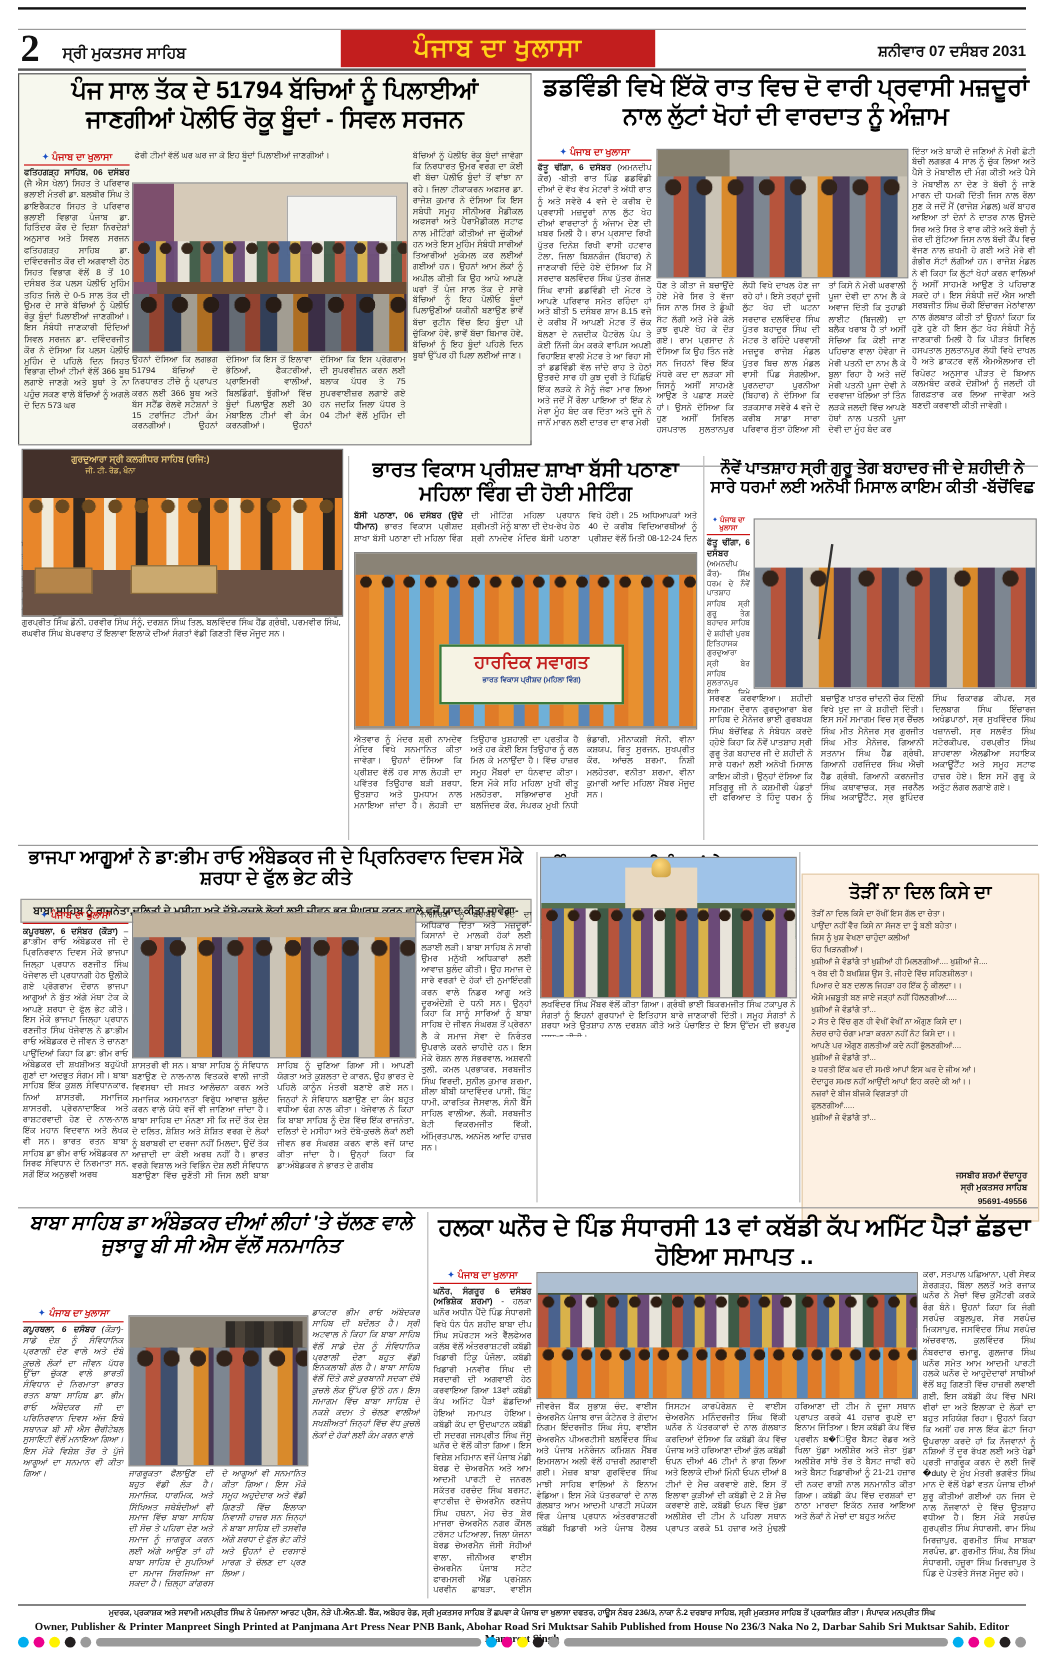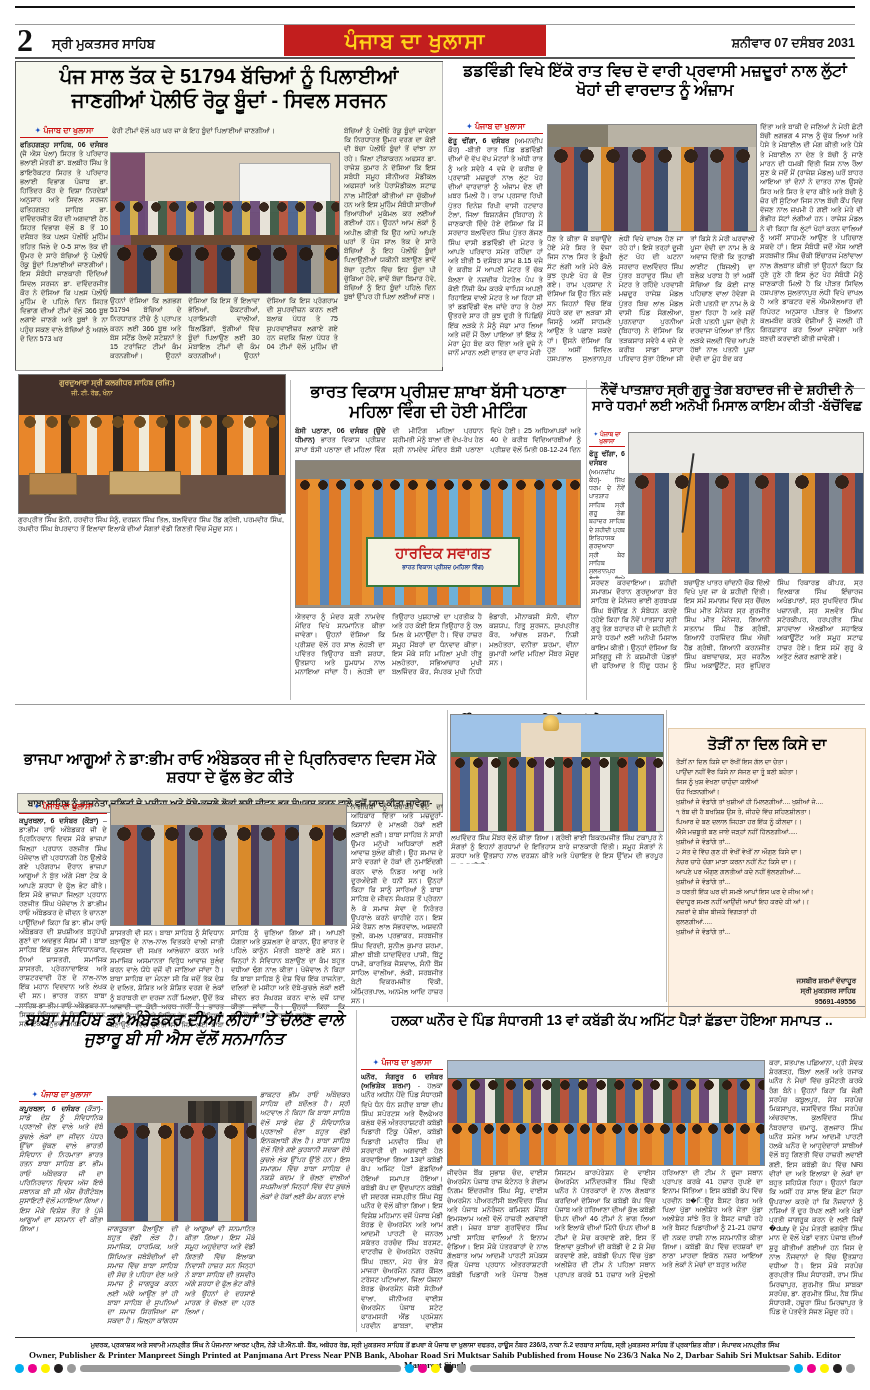--- a/index.html
+++ b/index.html
@@ -100,21 +100,21 @@
     </div>
     <div class="body c3" style="position:absolute;left:94px;top:234px;width:228px;height:70px;">
       <span>ਉਹਨਾਂ ਦੱਸਿਆ ਕਿ ਲਗਭਗ 51794 ਬੱਚਿਆਂ ਦੇ ਨਿਰਧਾਰਤ ਟੀਚੇ ਨੂੰ ਪ੍ਰਾਪਤ ਕਰਨ ਲਈ 366 ਬੂਥ ਅਤੇ ਬੱਸ ਸਟੈਂਡ ਰੇਲਵੇ ਸਟੇਸ਼ਨਾਂ ਤੇ 15 ਟਰਾਂਜਿਟ ਟੀਮਾਂ ਕੰਮ ਕਰਨਗੀਆਂ। ਉਹਨਾਂ ਦੱਸਿਆ ਕਿ ਇਸ ਤੋਂ ਇਲਾਵਾ ਭੱਠਿਆਂ, ਫੈਕਟਰੀਆਂ, ਪ੍ਰਾਇਮਰੀ ਵਾਲੀਆਂ, ਬਿਲਡਿੰਗਾਂ, ਝੁੱਗੀਆਂ ਵਿੱਚ ਬੂੰਦਾਂ ਪਿਲਾਉਣ ਲਈ 30 ਮੋਬਾਇਲ ਟੀਮਾਂ ਵੀ ਕੰਮ ਕਰਨਗੀਆਂ। ਉਹਨਾਂ ਦੱਸਿਆ ਕਿ ਇਸ ਪ੍ਰੋਗਰਾਮ ਦੀ ਸੁਪਰਵੀਜ਼ਨ ਕਰਨ ਲਈ ਬਲਾਕ ਪੱਧਰ ਤੇ 75 ਸੁਪਰਵਾਈਜ਼ਰ ਲਗਾਏ ਗਏ ਹਨ ਜਦਕਿ ਜਿਲਾ ਪੱਧਰ ਤੇ 04 ਟੀਮਾਂ ਵੱਲੋਂ ਮੁਹਿੰਮ ਦੀ ਸੁਪਰਵੀਜ਼ਨ ਕੀਤੀ ਜਾਵੇਗੀ। ਉਹਨਾਂ ਦੱਸਿਆ ਕਿ ਇਸ</span>
     </div>
     <div class="body abs" style="left:328px;top:64px;width:92px;height:240px;">
       <span>ਬੱਚਿਆਂ ਨੂੰ ਪੋਲੀਓ ਰੋਕੂ ਬੂੰਦਾਂ ਜਾਵੇਗਾ ਕਿ ਨਿਰਧਾਰਤ ਉਮਰ ਵਰਗ ਦਾ ਕੋਈ ਵੀ ਬੱਚਾ ਪੋਲੀਓ ਬੂੰਦਾਂ ਤੋਂ ਵਾਂਝਾ ਨਾ ਰਹੇ। ਜਿਲਾ ਟੀਕਾਕਰਨ ਅਫਸਰ ਡਾ. ਰਾਜੇਸ਼ ਕੁਮਾਰ ਨੇ ਦੱਸਿਆ ਕਿ ਇਸ ਸਬੰਧੀ ਸਮੂਹ ਸੀਨੀਅਰ ਮੈਡੀਕਲ ਅਫਸਰਾਂ ਅਤੇ ਪੈਰਾਮੈਡੀਕਲ ਸਟਾਫ ਨਾਲ ਮੀਟਿੰਗਾਂ ਕੀਤੀਆਂ ਜਾ ਚੁੱਕੀਆਂ ਹਨ ਅਤੇ ਇਸ ਮੁਹਿੰਮ ਸੰਬੰਧੀ ਸਾਰੀਆਂ ਤਿਆਰੀਆਂ ਮੁਕੰਮਲ ਕਰ ਲਈਆਂ ਗਈਆਂ ਹਨ। ਉਹਨਾਂ ਆਮ ਲੋਕਾਂ ਨੂੰ ਅਪੀਲ ਕੀਤੀ ਕਿ ਉਹ ਆਪੋ ਆਪਣੇ ਘਰਾਂ ਤੋਂ ਪੰਜ ਸਾਲ ਤੱਕ ਦੇ ਸਾਰੇ ਬੱਚਿਆਂ ਨੂੰ ਇਹ ਪੋਲੀਓ ਬੂੰਦਾਂ ਪਿਲਾਉਣੀਆਂ ਯਕੀਨੀ ਬਣਾਉਣ ਭਾਵੇਂ ਬੱਚਾ ਰੁਟੀਨ ਵਿੱਚ ਇਹ ਬੂੰਦਾ ਪੀ ਚੁੱਕਿਆ ਹੋਵੇ, ਭਾਵੇਂ ਬੱਚਾ ਬਿਮਾਰ ਹੋਵੇ, ਬੱਚਿਆਂ ਨੂੰ ਇਹ ਬੂੰਦਾਂ ਪਹਿਲੇ ਦਿਨ ਬੂਥਾਂ ਉੱਪਰ ਹੀ ਪਿਲਾ ਲਈਆਂ ਜਾਣ।</span>
     </div>
   </div>
 
   <div class="abs" style="left:445px;top:60px;width:420px;height:326px;">
-    <div class="hl" style="margin:2px 4px 0 4px;font-size:16px;">ਡਡਵਿੰਡੀ ਵਿਖੇ ਇੱਕੋ ਰਾਤ ਵਿਚ ਦੋ ਵਾਰੀ ਪ੍ਰਵਾਸੀ ਮਜ਼ਦੂਰਾਂ ਨਾਲ ਲੁੱਟਾਂ ਖੋਹਾਂ ਦੀ ਵਾਰਦਾਤ ਨੂੰ ਅੰਜ਼ਾਮ</div>
+    <div class="hl" style="margin:2px 4px 0 4px;font-size:20px;">ਡਡਵਿੰਡੀ ਵਿਖੇ ਇੱਕੋ ਰਾਤ ਵਿਚ ਦੋ ਵਾਰੀ ਪ੍ਰਵਾਸੀ ਮਜ਼ਦੂਰਾਂ ਨਾਲ ਲੁੱਟਾਂ ਖੋਹਾਂ ਦੀ ਵਾਰਦਾਤ ਨੂੰ ਅੰਜ਼ਾਮ</div>
     <div class="abs" style="left:3px;top:62px;width:95px;height:260px;">
       <div class="by">ਪੰਜਾਬ ਦਾ ਖੁਲਾਸਾ</div>
       <div class="body" style="height:245px;margin-top:2px;">
         <b>ਫੱਤੂ ਢੀਂਗਾ, 6 ਦਸੰਬਰ</b> <span>(ਅਮਨਦੀਪ ਕੌਰ) -ਬੀਤੀ ਰਾਤ ਪਿੰਡ ਡਡਵਿੰਡੀ ਦੀਆਂ ਦੋ ਵੱਖ ਵੱਖ ਮੋਟਰਾਂ ਤੇ ਅੱਧੀ ਰਾਤ ਨੂੰ ਅਤੇ ਸਵੇਰੇ 4 ਵਜੇ ਦੇ ਕਰੀਬ ਦੋ ਪ੍ਰਵਾਸੀ ਮਜ਼ਦੂਰਾਂ ਨਾਲ ਲੁੱਟ ਖੋਹ ਦੀਆਂ ਵਾਰਦਾਤਾਂ ਨੂੰ ਅੰਜਾਮ ਦੇਣ ਦੀ ਖ਼ਬਰ ਮਿਲੀ ਹੈ। ਰਾਮ ਪ੍ਰਸਾਦ ਰਿਖੀ ਪੁੱਤਰ ਦਿਨੇਸ਼ ਰਿਖੀ ਵਾਸੀ ਹਟਵਾਰ ਟੋਲਾ, ਜਿਲਾ ਬਿਸ਼ਨਗੰਜ (ਬਿਹਾਰ) ਨੇ ਜਾਣਕਾਰੀ ਦਿੰਦੇ ਹੋਏ ਦੱਸਿਆ ਕਿ ਮੈਂ ਸਰਦਾਰ ਬਲਵਿੰਦਰ ਸਿੰਘ ਪੁੱਤਰ ਗੱਜਣ ਸਿੰਘ ਵਾਸੀ ਡਡਵਿੰਡੀ ਦੀ ਮੋਟਰ ਤੇ ਆਪਣੇ ਪਰਿਵਾਰ ਸਮੇਤ ਰਹਿੰਦਾ ਹਾਂ ਅਤੇ ਬੀਤੀ 5 ਦਸੰਬਰ ਸ਼ਾਮ 8.15 ਵਜੇ ਦੇ ਕਰੀਬ ਮੈਂ ਆਪਣੀ ਮੋਟਰ ਤੋਂ ਚੱਕ ਬੋਲਣਾ ਦੇ ਨਜ਼ਦੀਕ ਪੈਟਰੋਲ ਪੰਪ ਤੇ ਕੋਈ ਨਿੱਜੀ ਕੰਮ ਕਰਕੇ ਵਾਪਿਸ ਅਪਣੀ ਰਿਹਾਇਸ਼ ਵਾਲੀ ਮੋਟਰ ਤੇ ਆ ਰਿਹਾ ਸੀ ਤਾਂ ਡਡਵਿੰਡੀ ਵੱਲ ਜਾਂਦੇ ਰਾਹ ਤੇ ਹੇਠਾਂ ਉਤਰਦੇ ਸਾਰ ਹੀ ਕੁਝ ਦੂਰੀ ਤੇ ਪਿੱਛਿਓਂ ਇੱਕ ਲੜਕੇ ਨੇ ਮੈਨੂੰ ਜੱਫਾ ਮਾਰ ਲਿਆ ਅਤੇ ਜਦੋਂ ਮੈਂ ਰੌਲਾ ਪਾਇਆ ਤਾਂ ਇੱਕ ਨੇ ਮੇਰਾ ਮੂੰਹ ਬੰਦ ਕਰ ਦਿੱਤਾ ਅਤੇ ਦੂਜੇ ਨੇ ਜਾਨੋਂ ਮਾਰਨ ਲਈ ਦਾਤਰ ਦਾ ਵਾਰ ਮੇਰੀ</span>
       </div>
     </div>
     <div class="ph" id="ph-theft" style="left:102px;top:64px;width:208px;height:106px;background:linear-gradient(180deg,#b8b2a4 0 62%,#98927e 62% 100%);">
       <div class="layer" style="left:0;top:0;width:60px;height:40px;background:#857e6c;"></div>
       <div class="people big" style="top:22px;height:84px;"></div>
     </div>
@@ -175,21 +175,21 @@
     <div class="ph" id="ph-martyr" style="left:39px;top:60px;width:234px;height:140px;background:linear-gradient(180deg,#ecebe7 0 72%,#dcd8cf 72% 100%);">
       <div class="people big" style="top:40px;height:100px;background-size:40px 24px,120px 100%;"></div>
       <div class="layer" style="left:58px;top:20px;width:2px;height:80px;background:#333;transform:rotate(8deg);"></div>
     </div>
     <div class="body c3" style="position:absolute;left:2px;top:206px;width:272px;height:122px;">
       <span>ਸਰਵਣ ਕਰਵਾਇਆ।</span> <span>ਸ਼ਹੀਦੀ ਸਮਾਗਮ ਦੌਰਾਨ ਗੁਰਦੁਆਰਾ ਬੇਰ ਸਾਹਿਬ ਦੇ ਮੈਨੇਜਰ ਭਾਈ ਗੁਰਬਖਸ਼ ਸਿੰਘ ਬੱਚੋਂਵਿਛ ਨੇ ਸੰਬੋਧਨ ਕਰਦੇ ਹ੍ਹੋਏ ਕਿਹਾ ਕਿ ਨੌਵੇਂ ਪਾਤਸ਼ਾਹ ਸ੍ਰੀ ਗੁਰੂ ਤੇਗ ਬਹਾਦਰ ਜੀ ਦੇ ਸ਼ਹੀਦੀ ਨੇ ਸਾਰੇ ਧਰਮਾਂ ਲਈ ਅਨੋਖੀ ਮਿਸਾਲ ਕਾਇਮ ਕੀਤੀ। ਉਨ੍ਹਾਂ ਦੱਸਿਆ ਕਿ ਸਤਿਗੁਰੂ ਜੀ ਨੇ ਕਸ਼ਮੀਰੀ ਪੰਡਤਾਂ ਦੀ ਫਰਿਆਦ ਤੇ ਹਿੰਦੂ ਧਰਮ ਨੂੰ ਬਚਾਉਣ ਖਾਤਰ ਚਾਂਦਨੀ ਚੌਕ ਦਿੱਲੀ ਵਿਖੇ ਖੁਦ ਜਾ ਕੇ ਸ਼ਹੀਦੀ ਦਿੱਤੀ। ਇਸ ਸਮੇਂ ਸਮਾਗਮ ਵਿਚ ਸ੍ਰ ਚੈਂਚਲ ਸਿੰਘ ਮੀਤ ਮੈਨੇਜਰ</span> <span>ਸ੍ਰ ਗੁਰਜੀਤ ਸਿੰਘ ਮੀਤ ਮੈਨੇਜਰ, ਗਿਆਨੀ ਸਤਨਾਮ ਸਿੰਘ ਹੈੱਡ ਗ੍ਰੰਥੀ, ਗਿਆਨੀ ਹਰਜਿੰਦਰ ਸਿੰਘ ਐਚੀ ਹੈੱਡ ਗ੍ਰੰਥੀ, ਗਿਆਨੀ ਕਰਨਜੀਤ ਸਿੰਘ ਕਥਾਵਾਚਕ, ਸ੍ਰ ਜਰਨੈਲ ਸਿੰਘ ਅਕਾਊਂਟੈਂਟ, ਸ੍ਰ ਭੁਪਿੰਦਰ ਸਿੰਘ ਰਿਕਾਰਡ ਕੀਪਰ, ਸ੍ਰ ਦਿਲਬਾਗ ਸਿੰਘ ਇੰਚਾਰਜ ਅਖੰਡਪਾਠਾਂ, ਸ੍ਰ ਸੁਖਵਿੰਦਰ ਸਿੰਘ ਖਜ਼ਾਨਚੀ, ਸ੍ਰ ਸਲਵੰਤ ਸਿੰਘ ਸਟੋਰਕੀਪਰ, ਹਰਪ੍ਰੀਤ ਸਿੰਘ ਸ਼ਾਹਵਾਲਾ ਐਲਡੀਆ ਸਹਾਇਕ ਅਕਾਊਂਟੈਂਟ ਅਤੇ ਸਮੂਹ ਸਟਾਫ ਹਾਜ਼ਰ ਹੋਏ। ਇਸ ਸਮੇਂ ਗੁਰੂ ਕੇ ਅਤੁੱਟ ਲੰਗਰ ਲਗਾਏ ਗਏ।</span>
     </div>
   </div>
   <div class="hr" style="left:15px;top:704px;width:850px;"></div>
 
-  <div class="abs" style="left:15px;top:706px;width:430px;height:298px;margin-top:44px;">
+  <div class="abs" style="left:15px;top:706px;width:430px;height:298px;">
     <div class="hl" style="margin:0 2px;font-size:15.5px;">ਭਾਜਪਾ ਆਗੂਆਂ ਨੇ ਡਾ:ਭੀਮ ਰਾਓ ਅੰਬੇਡਕਰ ਜੀ ਦੇ ਪ੍ਰਿਨਿਰਵਾਨ ਦਿਵਸ ਮੌਕੇ ਸ਼ਰਧਾ ਦੇ ਫੁੱਲ ਭੇਟ ਕੀਤੇ</div>
     <div id="bjp-sub" style="margin:6px 2px 0 2px;height:18px;overflow:hidden;">ਬਾਬਾ ਸਾਹਿਬ ਨੂੰ ਰਾਜਨੇਤਾ,ਦਲਿਤਾਂ ਦੇ ਮਸੀਹਾ ਅਤੇ ਦੱਬੇ-ਕੁਚਲੇ ਲੋਕਾਂ ਲਈ ਜੀਵਨ ਭਰ ਸੰਘਰਸ਼ ਕਰਨ ਵਾਲੇ ਵਜੋਂ ਯਾਦ ਕੀਤਾ ਜਾਵੇਗਾ-ਖੋਜੇਵਾਲ</div>
     <div class="abs" style="left:4px;top:52px;width:88px;height:242px;">
       <div class="by">ਪੰਜਾਬ ਦਾ ਖੁਲਾਸਾ</div>
       <div class="body" style="height:228px;margin-top:2px;">
         <b>ਕਪੂਰਥਲਾ, 6 ਦਸੰਬਰ (ਕੌੜਾ)</b> <span>– ਡਾ:ਭੀਮ ਰਾਓ ਅੰਬੇਡਕਰ ਜੀ ਦੇ ਪ੍ਰਿਨਿਰਵਾਨ ਦਿਵਸ ਮੌਕੇ ਭਾਜਪਾ ਜਿਲ੍ਹਾ ਪ੍ਰਧਾਨ ਰਣਜੀਤ ਸਿੰਘ ਖੋਜੇਵਾਲ ਦੀ ਪ੍ਰਧਾਨਗੀ ਹੇਠ ਉਲੀਕੇ ਗਏ ਪ੍ਰੋਗਰਾਮ ਦੌਰਾਨ ਭਾਜਪਾ ਆਗੂਆਂ ਨੇ ਬੁੱਤ ਅੱਗੇ ਮੱਥਾ ਟੇਕ ਕੇ ਆਪਣੇ ਸ਼ਰਧਾ ਦੇ ਫੁੱਲ ਭੇਟ ਕੀਤੇ। ਇਸ ਮੌਕੇ ਭਾਜਪਾ ਜਿਲ੍ਹਾ ਪ੍ਰਧਾਨ ਰਣਜੀਤ ਸਿੰਘ ਖੋਜੇਵਾਲ ਨੇ ਡਾ:ਭੀਮ ਰਾਓ ਅੰਬੇਡਕਰ ਦੇ ਜੀਵਨ ਤੇ ਚਾਨਣਾ ਪਾਉਂਦਿਆਂ ਕਿਹਾ ਕਿ ਡਾ: ਭੀਮ ਰਾਓ ਅੰਬੇਡਕਰ ਦੀ ਸ਼ਖਸ਼ੀਅਤ ਬਹੁਪੱਖੀ ਗੁਣਾਂ ਦਾ ਅਦਭੁਤ ਸੰਗਮ ਸੀ। ਬਾਬਾ ਸਾਹਿਬ ਇੱਕ ਕੁਸ਼ਲ ਸੰਵਿਧਾਨਕਾਰ, ਨਿਆਂ ਸ਼ਾਸਤਰੀ, ਸਮਾਜਿਕ ਸ਼ਾਸਤਰੀ, ਪ੍ਰੇਰਨਾਦਾਇਕ ਅਤੇ ਰਾਸ਼ਟਰਵਾਦੀ ਹੋਣ ਦੇ ਨਾਲ-ਨਾਲ ਇੱਕ ਮਹਾਨ ਵਿਦਵਾਨ ਅਤੇ ਲੇਖਕ ਵੀ ਸਨ। ਭਾਰਤ ਰਤਨ ਬਾਬਾ ਸਾਹਿਬ ਡਾ ਭੀਮ ਰਾਓ ਅੰਬੇਡਕਰ ਨਾ ਸਿਰਫ ਸੰਵਿਧਾਨ ਦੇ ਨਿਰਮਾਤਾ ਸਨ, ਸਗੋਂ ਇੱਕ ਅਨੁਭਵੀ ਅਰਥ</span>
       </div>
     </div>
     <div class="ph" id="ph-bjp" style="left:95px;top:54px;width:235px;height:120px;background:linear-gradient(180deg,#c2b49e 0 70%,#a99a82 70% 100%);">
       <div class="layer" style="left:108px;top:28px;width:30px;height:40px;background:#25304a;border:2px solid #e8e0c8;"></div>
@@ -261,21 +261,21 @@
     <div class="body c2" style="position:absolute;left:92px;top:216px;width:148px;height:104px;">
       <span>ਜਾਗਰੂਕਤਾ ਫੈਲਾਉਣ ਦੀ ਬਹੁਤ ਵੱਡੀ ਲੋੜ ਹੈ। ਸਮਾਜਿਕ, ਧਾਰਮਿਕ, ਅਤੇ ਸਿੱਖਿਅਤ ਜਥੇਬੰਦੀਆਂ ਵੀ ਸਮਾਜ ਵਿੱਚ ਬਾਬਾ ਸਾਹਿਬ ਦੀ ਸੋਚ ਤੇ ਪਹਿਰਾ ਦੇਣ ਅਤੇ ਸਮਾਜ ਨੂੰ ਜਾਗਰੂਕ ਕਰਨ ਲਈ ਅੱਗੇ ਆਉਣ ਤਾਂ ਹੀ ਬਾਬਾ ਸਾਹਿਬ ਦੇ ਸੁਪਨਿਆਂ ਦਾ ਸਮਾਜ ਸਿਰਜਿਆ ਜਾ ਸਕਦਾ ਹੈ।</span> <span>ਜ਼ਿਲ੍ਹਾ ਕਾਂਗਰਸ ਦੇ ਆਗੂਆਂ ਵੀ ਸਨਮਾਨਿਤ ਕੀਤਾ ਗਿਆ। ਇਸ ਮੌਕੇ ਸਮੂਹ ਅਹੁਦੇਦਾਰ ਅਤੇ ਵੱਡੀ ਗਿਣਤੀ ਵਿੱਚ ਇਲਾਕਾ ਨਿਵਾਸੀ ਹਾਜ਼ਰ ਸਨ ਜਿਨ੍ਹਾਂ ਨੇ ਬਾਬਾ ਸਾਹਿਬ ਦੀ ਤਸਵੀਰ ਅੱਗੇ ਸ਼ਰਧਾ ਦੇ ਫੁੱਲ ਭੇਟ ਕੀਤੇ ਅਤੇ ਉਹਨਾਂ ਦੇ ਦਰਸਾਏ ਮਾਰਗ ਤੇ ਚੱਲਣ ਦਾ ਪ੍ਰਣ ਲਿਆ।</span>
     </div>
     <div class="body abs" style="left:245px;top:82px;width:90px;height:238px;">
       <span>ਡਾਕਟਰ ਭੀਮ ਰਾਓ ਅੰਬੇਦਕਰ ਸਾਹਿਬ ਦੀ ਬਦੌਲਤ ਹੈ। ਸ੍ਰੀ ਅਟਵਾਲ ਨੇ ਕਿਹਾ ਕਿ ਬਾਬਾ ਸਾਹਿਬ ਵੱਲੋਂ ਸਾਡੇ ਦੇਸ਼ ਨੂੰ ਸੰਵਿਧਾਨਿਕ ਪ੍ਰਣਾਲੀ ਦੇਣਾ ਬਹੁਤ ਵੱਡੀ ਇਨਕਲਾਬੀ ਗੱਲ ਹੈ। ਬਾਬਾ ਸਾਹਿਬ ਵੱਲੋਂ ਦਿੱਤੇ ਗਏ ਕੁਰਬਾਨੀ ਸਦਕਾ ਦੱਬੇ ਕੁਚਲੇ ਲੋਕ ਉੱਪਰ ਉੱਠੇ ਹਨ। ਇਸ ਸਮਾਗਮ ਵਿੱਚ ਬਾਬਾ ਸਾਹਿਬ ਦੇ ਨਕਸ਼ੇ ਕਦਮ ਤੇ ਚੱਲਣ ਵਾਲੀਆਂ ਸਖਸ਼ੀਅਤਾਂ ਜਿਨ੍ਹਾਂ ਵਿੱਚ ਵੱਧ ਕੁਚਲੇ ਲੋਕਾਂ ਦੇ ਹੱਕਾਂ ਲਈ ਕੰਮ ਕਰਨ ਵਾਲੇ</span>
     </div>
   </div>
   <div class="vr" style="left:356px;top:1010px;height:322px;"></div>
 
   <div class="abs" style="left:359px;top:1008px;width:506px;height:327px;">
-    <div class="hl" style="margin:4px 2px 0 2px;font-size:14px;">ਹਲਕਾ ਘਨੌਰ ਦੇ ਪਿੰਡ ਸੰਧਾਰਸੀ 13 ਵਾਂ ਕਬੱਡੀ ਕੱਪ ਅਮਿੱਟ ਪੈੜਾਂ ਛੱਡਦਾ ਹੋਇਆ ਸਮਾਪਤ ..</div>
+    <div class="hl" style="margin:4px 2px 0 2px;font-size:20px;">ਹਲਕਾ ਘਨੌਰ ਦੇ ਪਿੰਡ ਸੰਧਾਰਸੀ 13 ਵਾਂ ਕਬੱਡੀ ਕੱਪ ਅਮਿੱਟ ਪੈੜਾਂ ਛੱਡਦਾ ਹੋਇਆ ਸਮਾਪਤ ..</div>
     <div class="abs" style="left:2px;top:50px;width:82px;height:272px;">
       <div class="by">ਪੰਜਾਬ ਦਾ ਖੁਲਾਸਾ</div>
       <div class="body" style="height:258px;margin-top:2px;">
         <b>ਘਨੌਰ, ਸੰਗਰੂਰ 6 ਦਸੰਬਰ (ਅਭਿਸ਼ੇਕ ਸ਼ਰਮਾ)</b> <span>- ਹਲਕਾ ਘਨੌਰ ਅਧੀਨ ਪੈਂਦੇ ਪਿੰਡ ਸੰਧਾਰਸੀ ਵਿਖੇ ਧੰਨ ਧੰਨ ਸ਼ਹੀਦ ਬਾਬਾ ਦੀਪ ਸਿੰਘ ਸਪੋਰਟਸ ਅਤੇ ਵੈੱਲਫੇਅਰ ਕਲੱਬ ਵੱਲੋਂ ਅੰਤਰਰਾਸ਼ਟਰੀ ਕਬੱਡੀ ਖਿਡਾਰੀ ਟਿੰਕੂ ਪੰਜੌਲਾ, ਕਬੱਡੀ ਖਿਡਾਰੀ ਮਨਵੀਰ ਸਿੰਘ ਦੀ ਸਰਦਾਰੀ ਦੀ ਅਗਵਾਈ ਹੇਠ ਕਰਵਾਇਆ ਗਿਆ 13ਵਾਂ ਕਬੱਡੀ ਕੱਪ ਅਮਿੱਟ ਪੈੜਾਂ ਛੱਡਦਿਆਂ ਹੋਇਆਂ ਸਮਾਪਤ ਹੋਇਆ। ਕਬੱਡੀ ਕੱਪ ਦਾ ਉਦਘਾਟਨ ਕਬੱਡੀ ਦੀ ਸਦਰਗ ਜਸਪ੍ਰੀਤ ਸਿੰਘ ਜੱਸੂ ਘਨੌਰ ਦੇ ਵੱਲੋਂ ਕੀਤਾ ਗਿਆ। ਇਸ ਵਿਸ਼ੇਸ਼ ਮਹਿਮਾਨ ਵਜੋਂ ਪੰਜਾਬ ਮੰਡੀ ਬੋਰਡ ਦੇ ਚੇਅਰਮੈਨ ਅਤੇ ਆਮ ਆਦਮੀ ਪਾਰਟੀ ਦੇ ਜਨਰਲ ਸਕੱਤਰ ਹਰਚੰਦ ਸਿੰਘ ਬਰਸਟ, ਵਾਟਰੀਜ਼ ਦੇ ਚੇਅਰਮੈਨ ਰਣਜੋਧ ਸਿੰਘ ਹਥਨਾ, ਮੋਹ ਚੇਤ ਸ਼ੇਰ ਮਾਜਰਾ ਚੇਅਰਮੈਨ ਨਗਰ ਕੌਂਸਲ ਟਰੱਸਟ ਪਟਿਆਲਾ, ਜਿਲਾ ਯੋਜਨਾ ਬੋਰਡ ਚੇਅਰਮੈਨ ਜੱਸੀ ਸੋਹੀਆਂ ਵਾਲਾ, ਜੀਨੀਅਰ ਵਾਈਸ ਚੇਅਰਮੈਨ ਪੰਜਾਬ ਸਟੇਟ ਫਾਰਮਸਰੀ ਐਂਡ ਪ੍ਰਮੋਸ਼ਨ ਪਰਵੀਨ ਛਾਬੜਾ, ਵਾਈਸ ਚੇਅਰਮੈਨ ਪੰਜਾਬ ਵਾਟਰ ਸਪਲਾਈ ਅਤੇ</span>
       </div>
     </div>
     <div class="ph" id="ph-kabaddi" style="left:88px;top:52px;width:316px;height:104px;background:linear-gradient(180deg,#aebfd2 0 16%,#45543c 16% 44%,#c7a87c 44% 100%);">
       <div class="people" style="top:18px;height:44px;"></div>
       <div class="people warm" style="top:62px;height:42px;background-size:16px 11px,48px 100%;"></div>
     </div>

